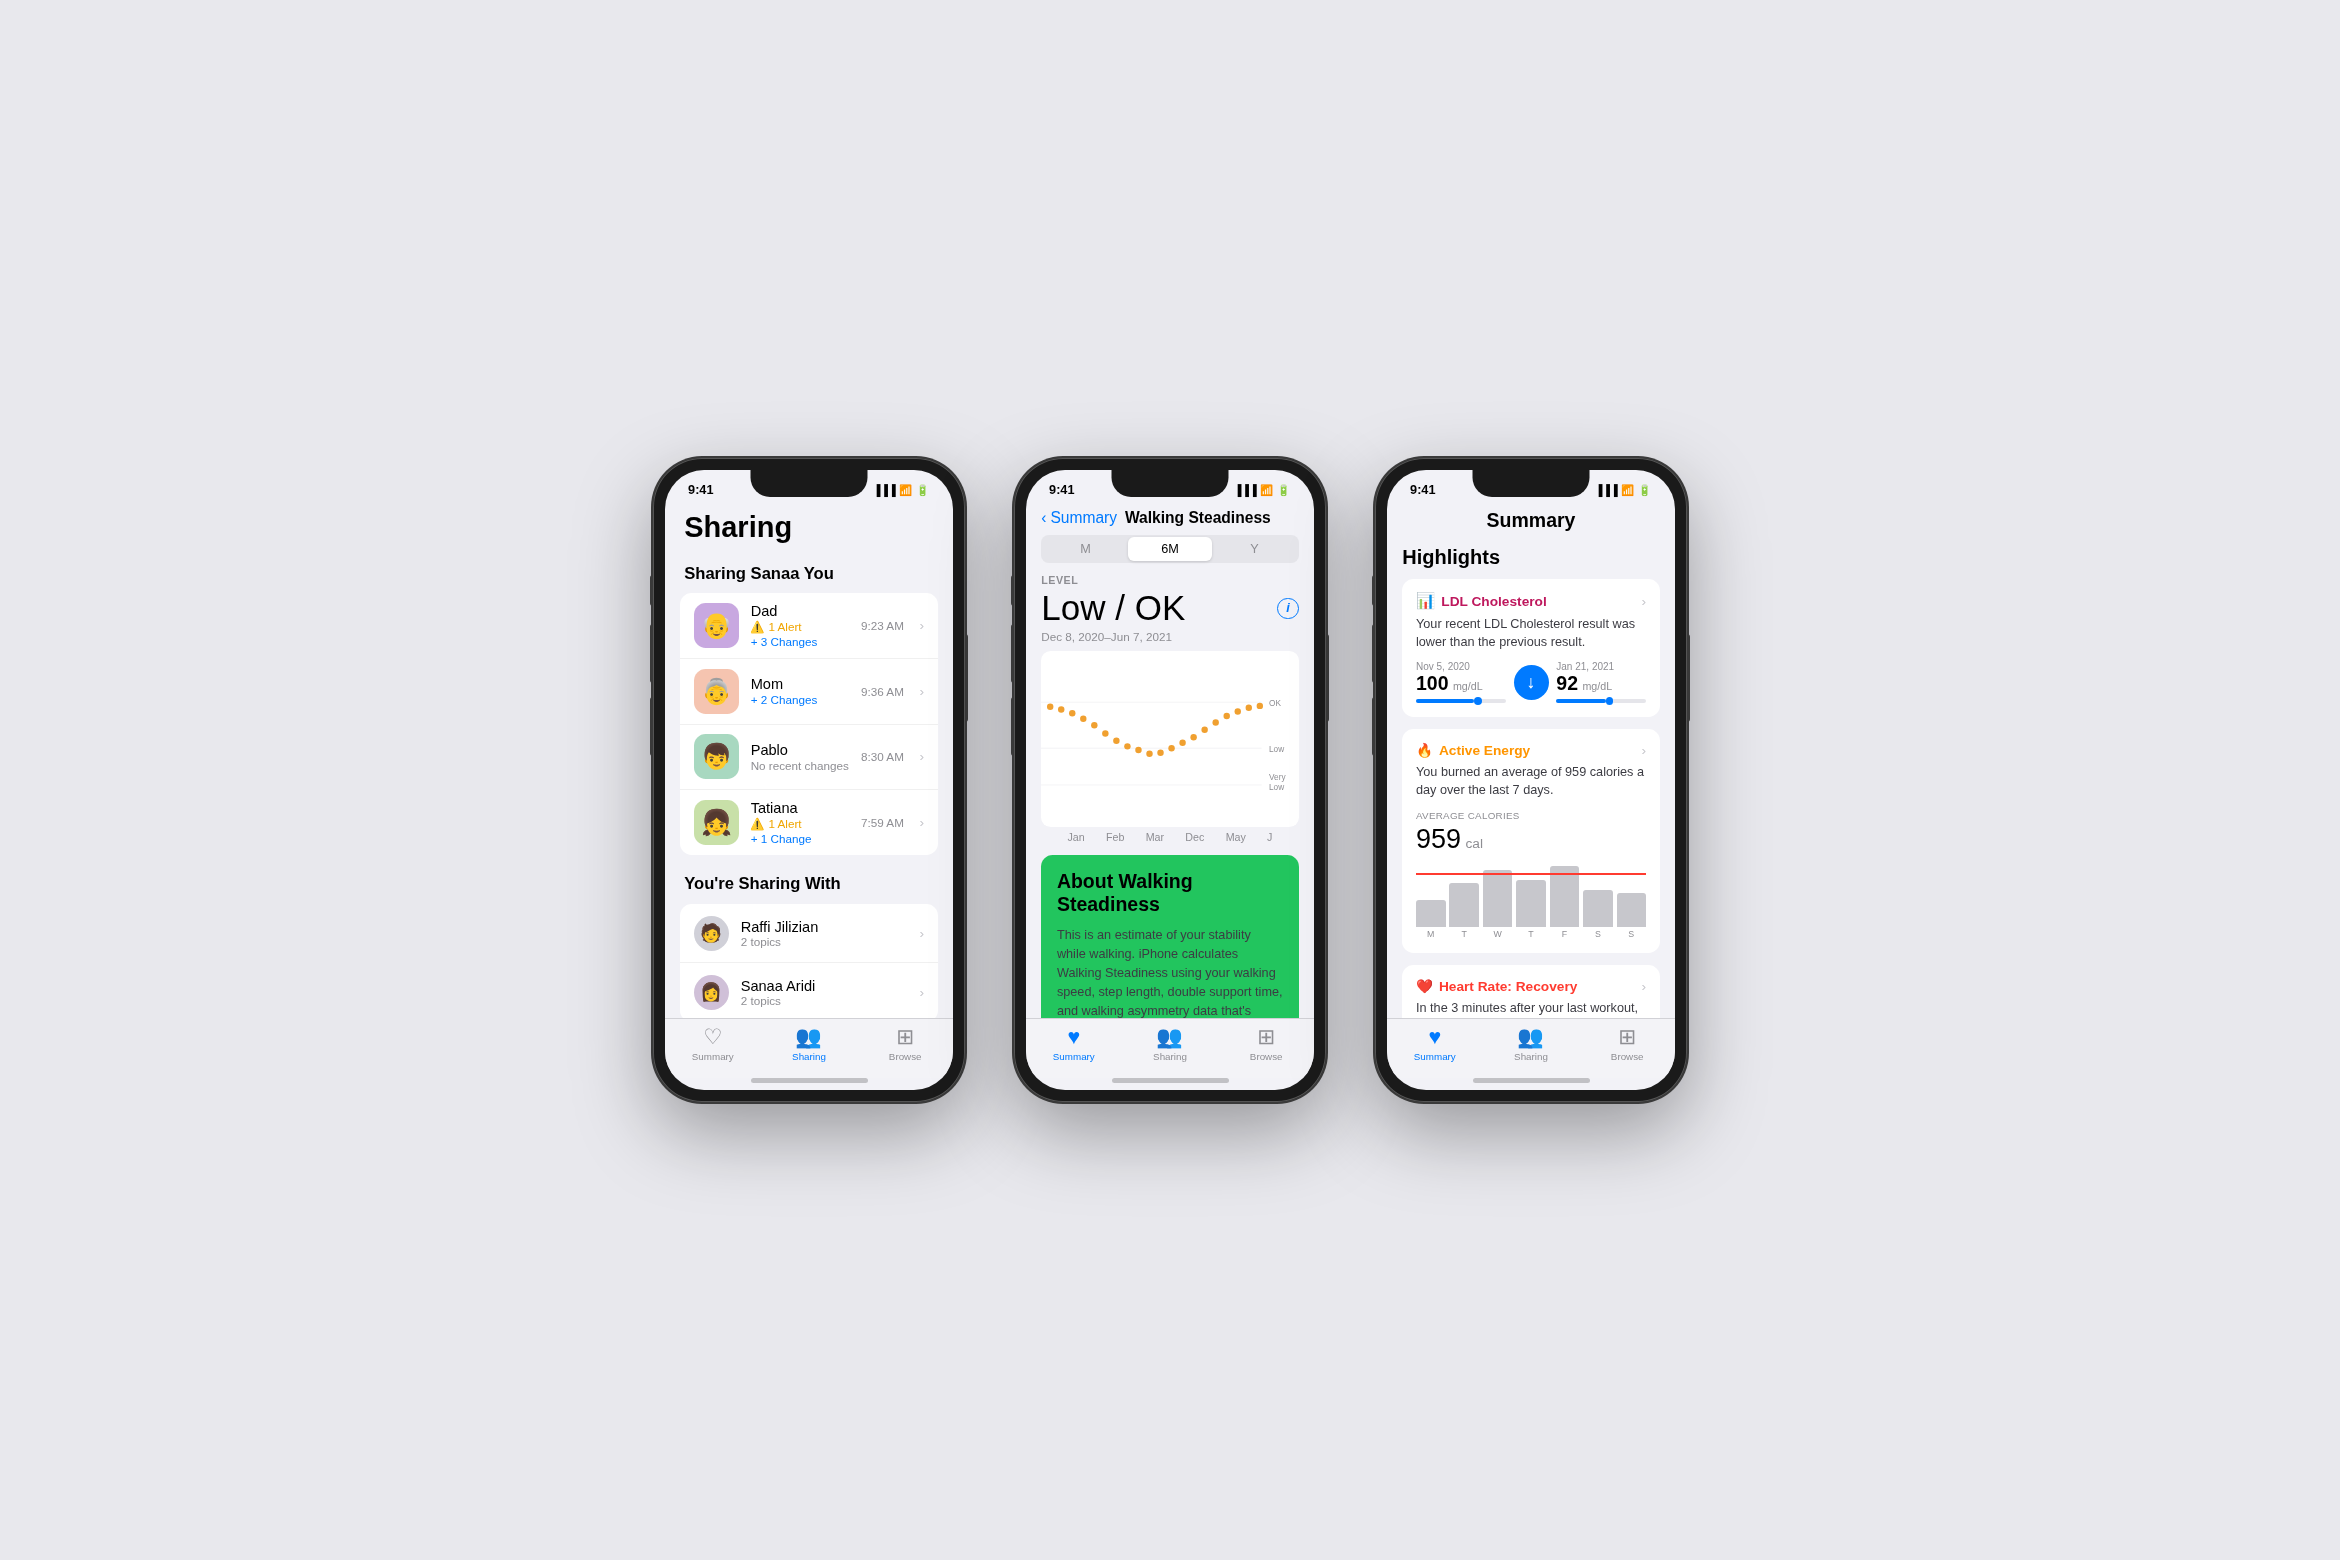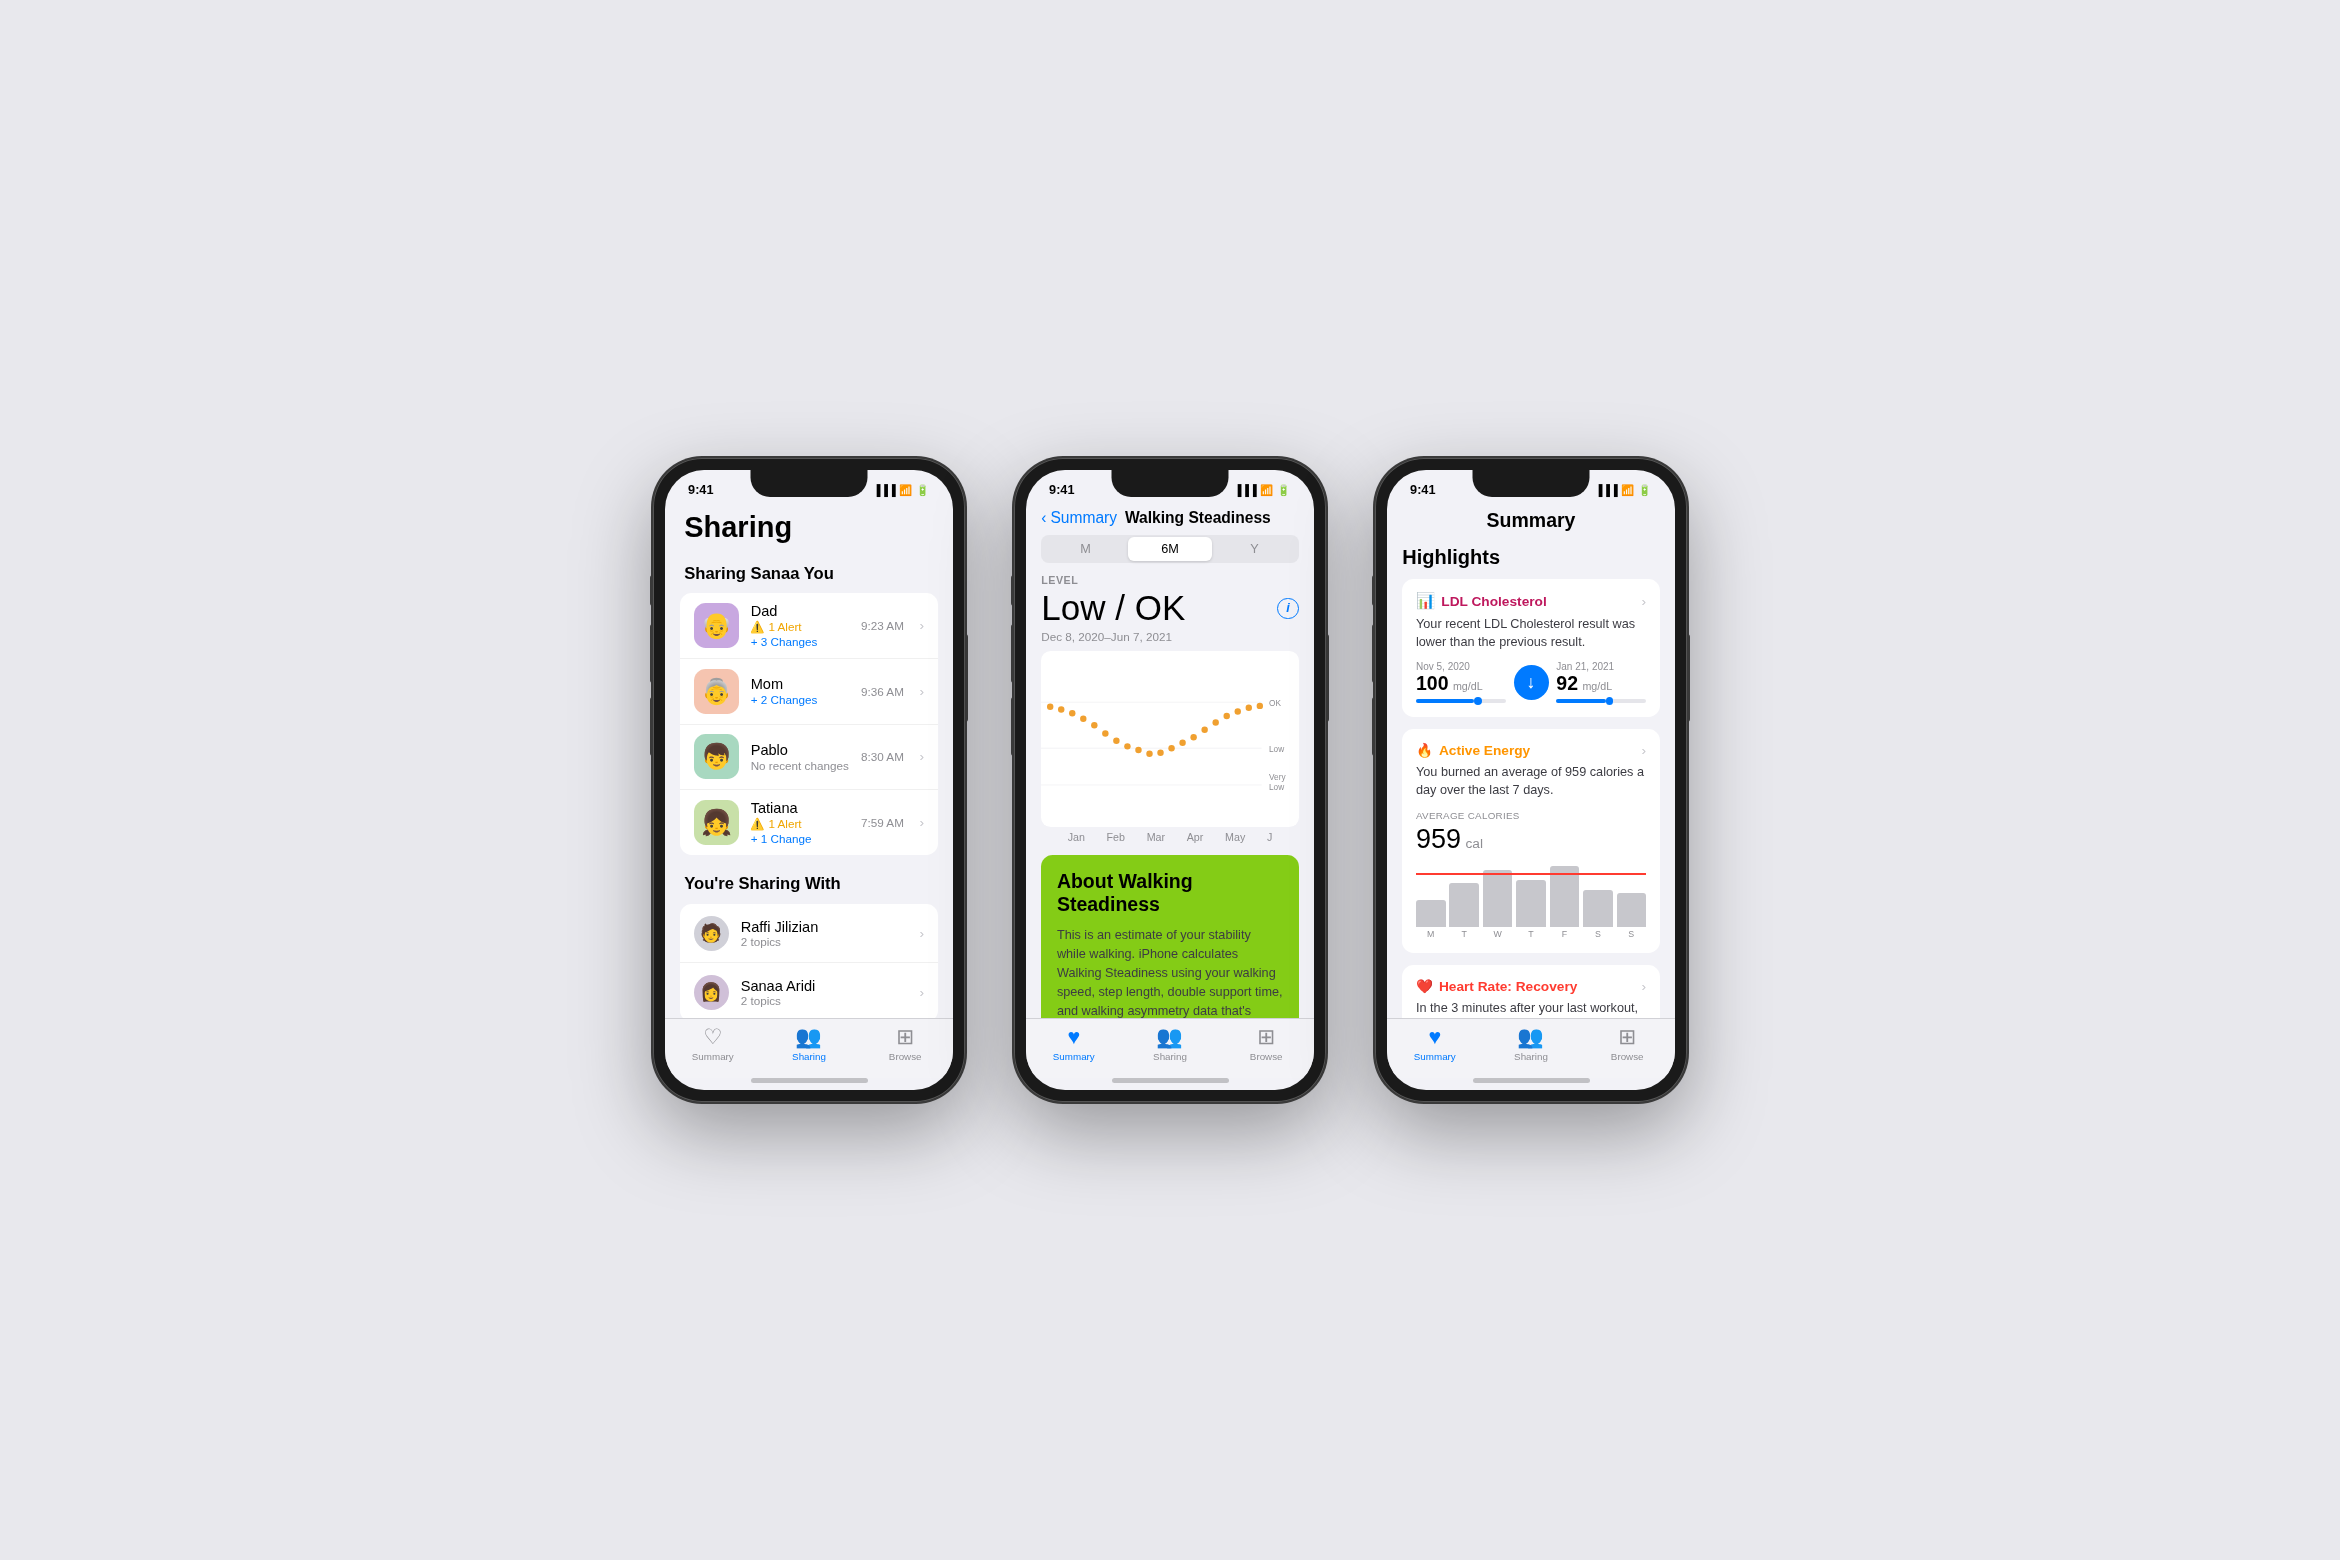--- a/index.html
+++ b/index.html
@@ -331,21 +331,21 @@
       padding: 3.9px 15.6px 0;
       margin: 0 15.6px;
     }
     .chart-x-label {
       font-size: 10.7px;
       color: #8e8e93;
     }
     .about-section {
       margin: 11.7px 15.6px 0;
       padding: 15.6px;
-      background: #84cc16;
+      background: #22c55e;
       border-radius: 11.7px;
     }
     .about-title {
       font-size: 19.5px;
       font-weight: 600;
       color: #000;
       margin-bottom: 9.8px;
     }
     .about-text {
       font-size: 12.7px;
@@ -748,21 +748,21 @@
                 <text x="248" y="44" font-size="9" fill="#8e8e93">OK</text>
                 <text x="248" y="94" font-size="9" fill="#8e8e93">Low</text>
                 <text x="248" y="125" font-size="9" fill="#8e8e93">Very</text>
                 <text x="248" y="135" font-size="9" fill="#8e8e93">Low</text>
               </svg>
             </div>
             <div class="chart-x-labels">
               <span class="chart-x-label">Jan</span>
               <span class="chart-x-label">Feb</span>
               <span class="chart-x-label">Mar</span>
-              <span class="chart-x-label">Apr</span>
+              <span class="chart-x-label">Dec</span>
               <span class="chart-x-label">May</span>
               <span class="chart-x-label">J</span>
             </div>
             <div class="about-section">
               <div class="about-title">About Walking Steadiness</div>
               <div class="about-text">This is an estimate of your stability while walking. iPhone calculates Walking Steadiness using your walking speed, step length, double support time, and walking asymmetry data that's stored in Health. This provides a sense of the way you walk.</div>
             </div>
           </div>
         </div>
         <div class="tab-bar">

